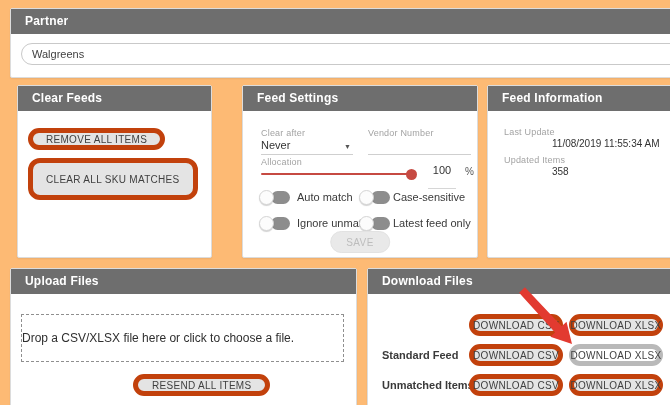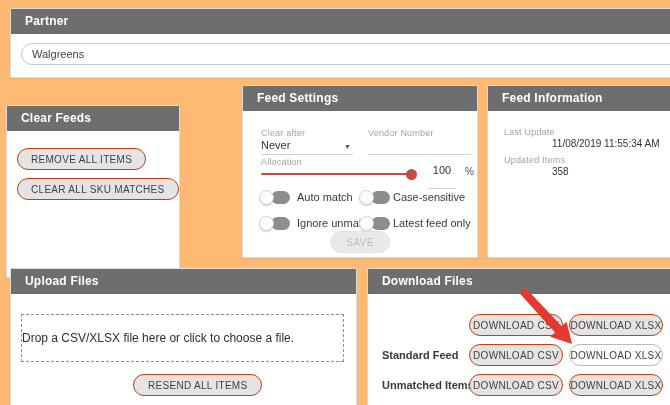--- a/index.html
+++ b/index.html
@@ -12,33 +12,33 @@
     position:absolute;background:#fff;border:1px solid #dcdcdc;
     box-shadow:0 1px 2px rgba(0,0,0,.07);box-sizing:border-box;border-radius:2px;
   }
   .panel-header{
     background:#6e6e6e;color:#fff;font-size:12px;font-weight:bold;
     height:25px;line-height:25px;padding:0 14px;letter-spacing:.2px;
   }
   
   .pill-btn{
     position:absolute;display:inline-flex;align-items:center;justify-content:center;
-    background:#e4e4e4;border:1px solid #c2410c;border-radius:12px;
+    background:#e4e4e4;border:5px solid #c2410c;border-radius:12px;
     font-size:10px;color:#3f3f3f;letter-spacing:.3px;white-space:nowrap;
     height:22px;box-sizing:border-box;cursor:pointer;
   }
   .pill-btn.white{background:#fff;border-color:#b9b9b9;}
   
   #partner-panel{left:10px;top:8px;width:970px;height:70px;}
   #partner-input{
     position:absolute;left:10px;top:34px;width:938px;height:22px;
     border:1px solid #c9c9c9;border-radius:11px;padding:0 10px;font-size:11px;color:#3f3f3f;
     font-family:"Liberation Sans",sans-serif;background:#fff;box-sizing:border-box;outline:none;
   }
-  #clear-feeds-panel{left:6px;top:85px;width:174px;height:173px;margin-top:20px;}
+  #clear-feeds-panel{left:17px;top:85px;width:195px;height:173px;}
   #feed-settings-panel{left:242px;top:85px;width:236px;height:173px;}
   #feed-info-panel{left:487px;top:85px;width:300px;height:173px;}
   #upload-panel{left:10px;top:268px;width:347px;height:150px;}
   #download-panel{left:367px;top:268px;width:320px;height:150px;}
 
   .tiny-label{position:absolute;font-size:9px;color:#a3a3a3;letter-spacing:.2px;}
   .value-text{position:absolute;font-size:10px;color:#333;margin-left:48px;}
 
   
   .underline-field{position:absolute;border-bottom:1px solid #cfcfcf;height:16px;font-size:11px;color:#333;box-sizing:border-box;}
@@ -78,21 +78,21 @@
 <div id="app">
 
   <div class="panel" id="partner-panel">
     <div class="panel-header">Partner</div>
     <input id="partner-input" type="text" value="Walgreens" style="">
   </div>
 
   <div class="panel" id="clear-feeds-panel">
     <div class="panel-header">Clear Feeds</div>
     <button class="pill-btn" style="left:10px;top:42px;padding:0 13px;">REMOVE ALL ITEMS</button>
-    <button class="pill-btn" style="left:10px;top:72px;padding:8px 13px;">CLEAR ALL SKU MATCHES</button>
+    <button class="pill-btn" style="left:10px;top:72px;padding:16px 13px;">CLEAR ALL SKU MATCHES</button>
   </div>
 
   <div class="panel" id="feed-settings-panel">
     <div class="panel-header">Feed Settings</div>
 
     <div class="tiny-label" style="left:18px;top:42px;">Clear after</div>
     <div class="underline-field select-field" style="left:18px;top:53px;width:92px;">
       <span>Never</span>
       <span class="select-caret">▼</span>
     </div>

